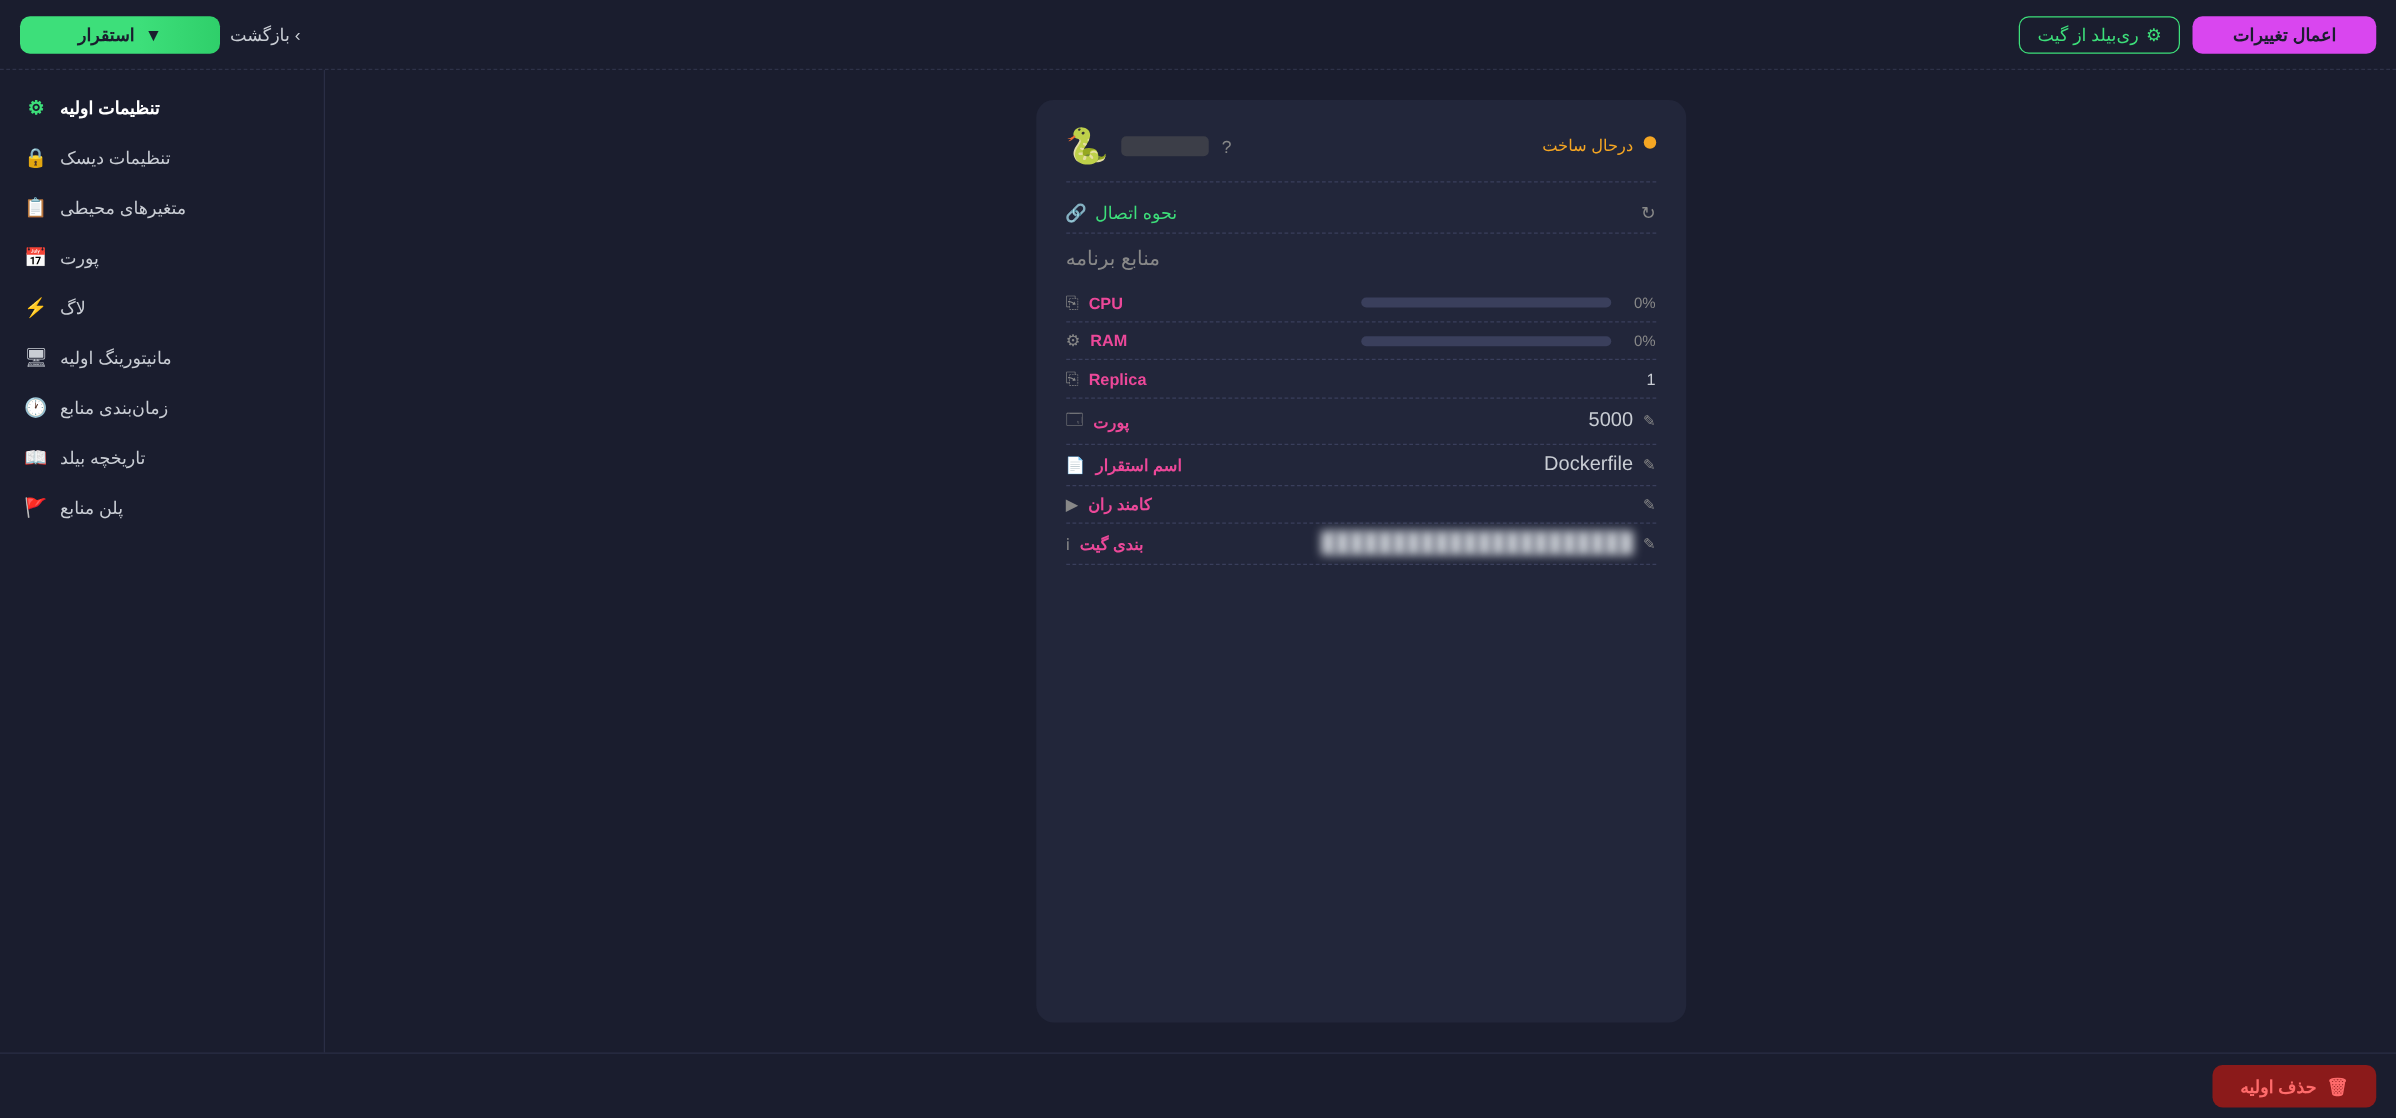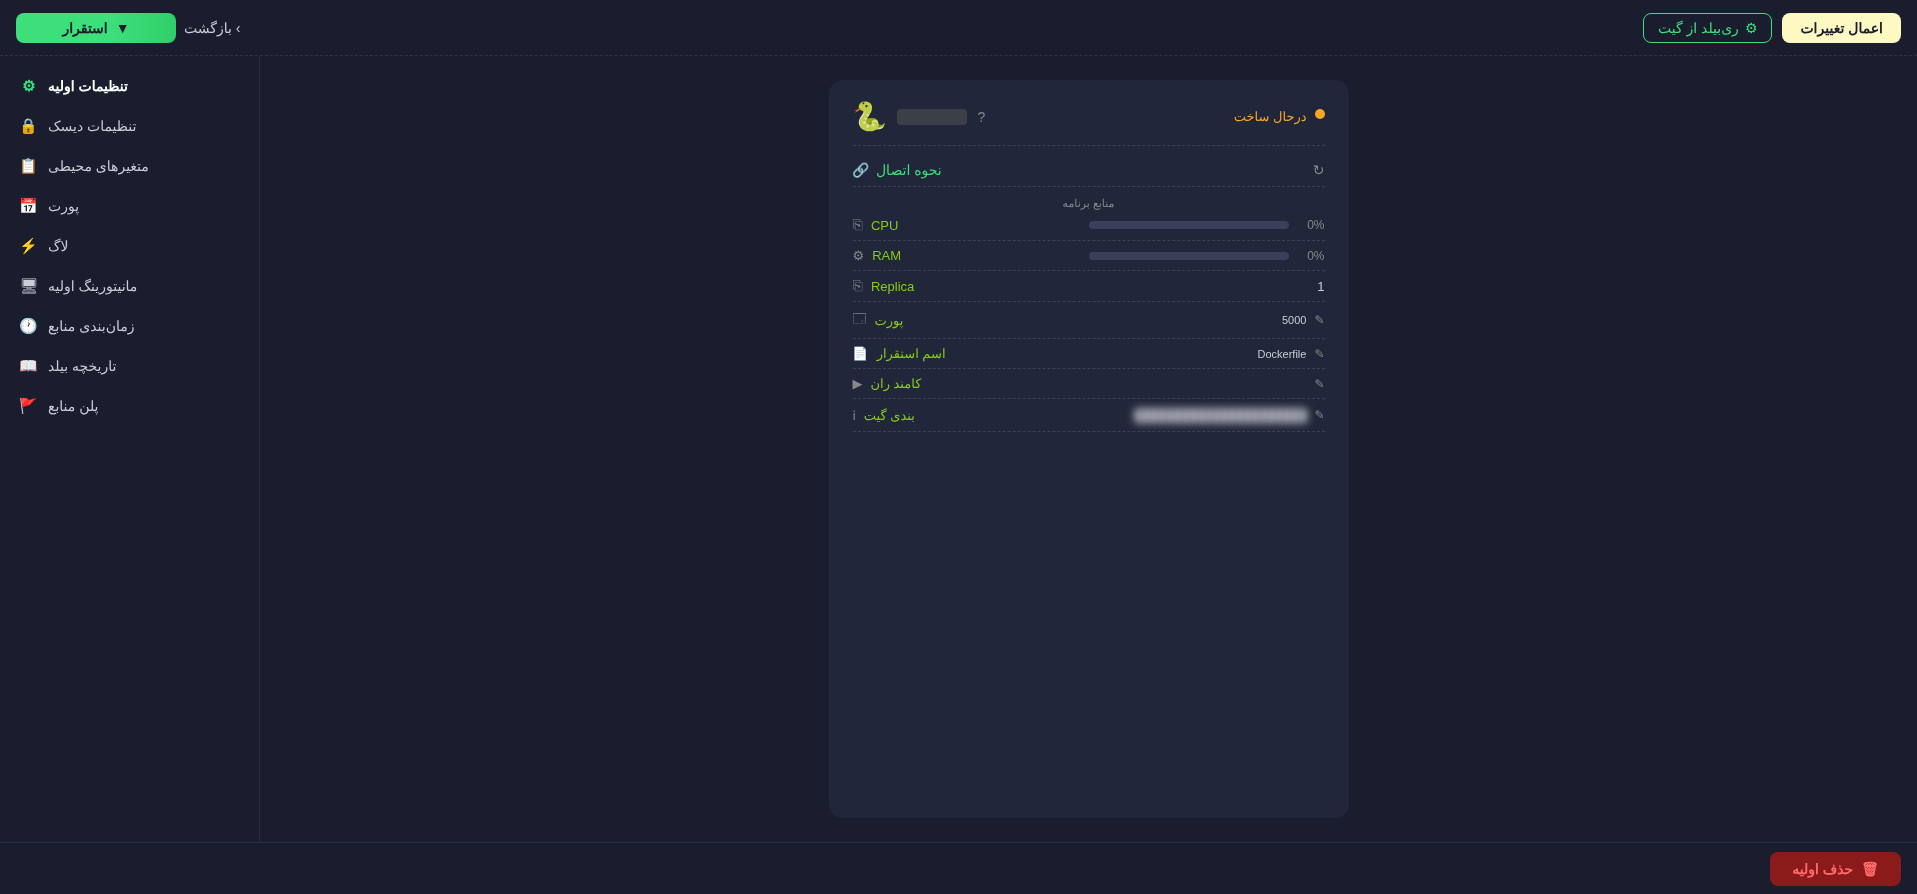--- a/index.html
+++ b/index.html
@@ -23,25 +23,25 @@
       background-color: #1a1d2e;
       border-bottom: 1px dashed #2e3248;
       height: 56px;
     }
     .top-bar-left {
       display: flex;
       align-items: center;
       gap: 10px;
     }
     .btn-green {
-      background-color: #fef9c3;
+      background-color: #d946ef;
       color: #1a1d2e;
       border: none;
       border-radius: 8px;
-      padding: 7px 18px;
+      padding: 7px 32px;
       font-size: 14px;
       font-weight: 600;
       cursor: pointer;
       display: flex;
       align-items: center;
       gap: 6px;
     }
     .btn-outline-green {
       background: transparent;
       color: #3ddf7a;
@@ -212,43 +212,45 @@
       color: #888;
       font-size: 14px;
       cursor: pointer;
     }
 
     
     .resources-section {
       margin-top: 10px;
     }
     .resources-title {
-      text-align: center;
-      font-size: 11px;
+      text-align: left;
+      font-size: 16px;
       color: #888;
+      margin-bottom: 10px;
       direction: rtl;
     }
     .resource-row {
       display: flex;
       align-items: center;
       justify-content: space-between;
       padding: 7px 0;
       border-bottom: 1px dashed #3a3f5c;
     }
     .resource-label {
       display: flex;
       align-items: center;
       gap: 8px;
       font-size: 13px;
       color: #c9cdd4;
       direction: ltr;
     }
     .resource-label .lbl {
       font-size: 13px;
-      color: #84cc16;
+      color: #ec4899;
+      font-weight: bold;
     }
     .resource-icon {
       color: #888;
       font-size: 13px;
     }
     .resource-value-row {
       display: flex;
       align-items: center;
       gap: 8px;
     }
@@ -280,21 +282,21 @@
       display: flex;
       align-items: center;
       gap: 8px;
     }
     .edit-icon {
       color: #888;
       font-size: 12px;
       cursor: pointer;
     }
     .field-value {
-      font-size: 11px;
+      font-size: 16px;
       color: #c9cdd4;
       padding-left: 17px;
     }
     .field-value.blurred {
       color: transparent;
       text-shadow: 0 0 8px #c9cdd4;
       user-select: none;
     }
 
     

